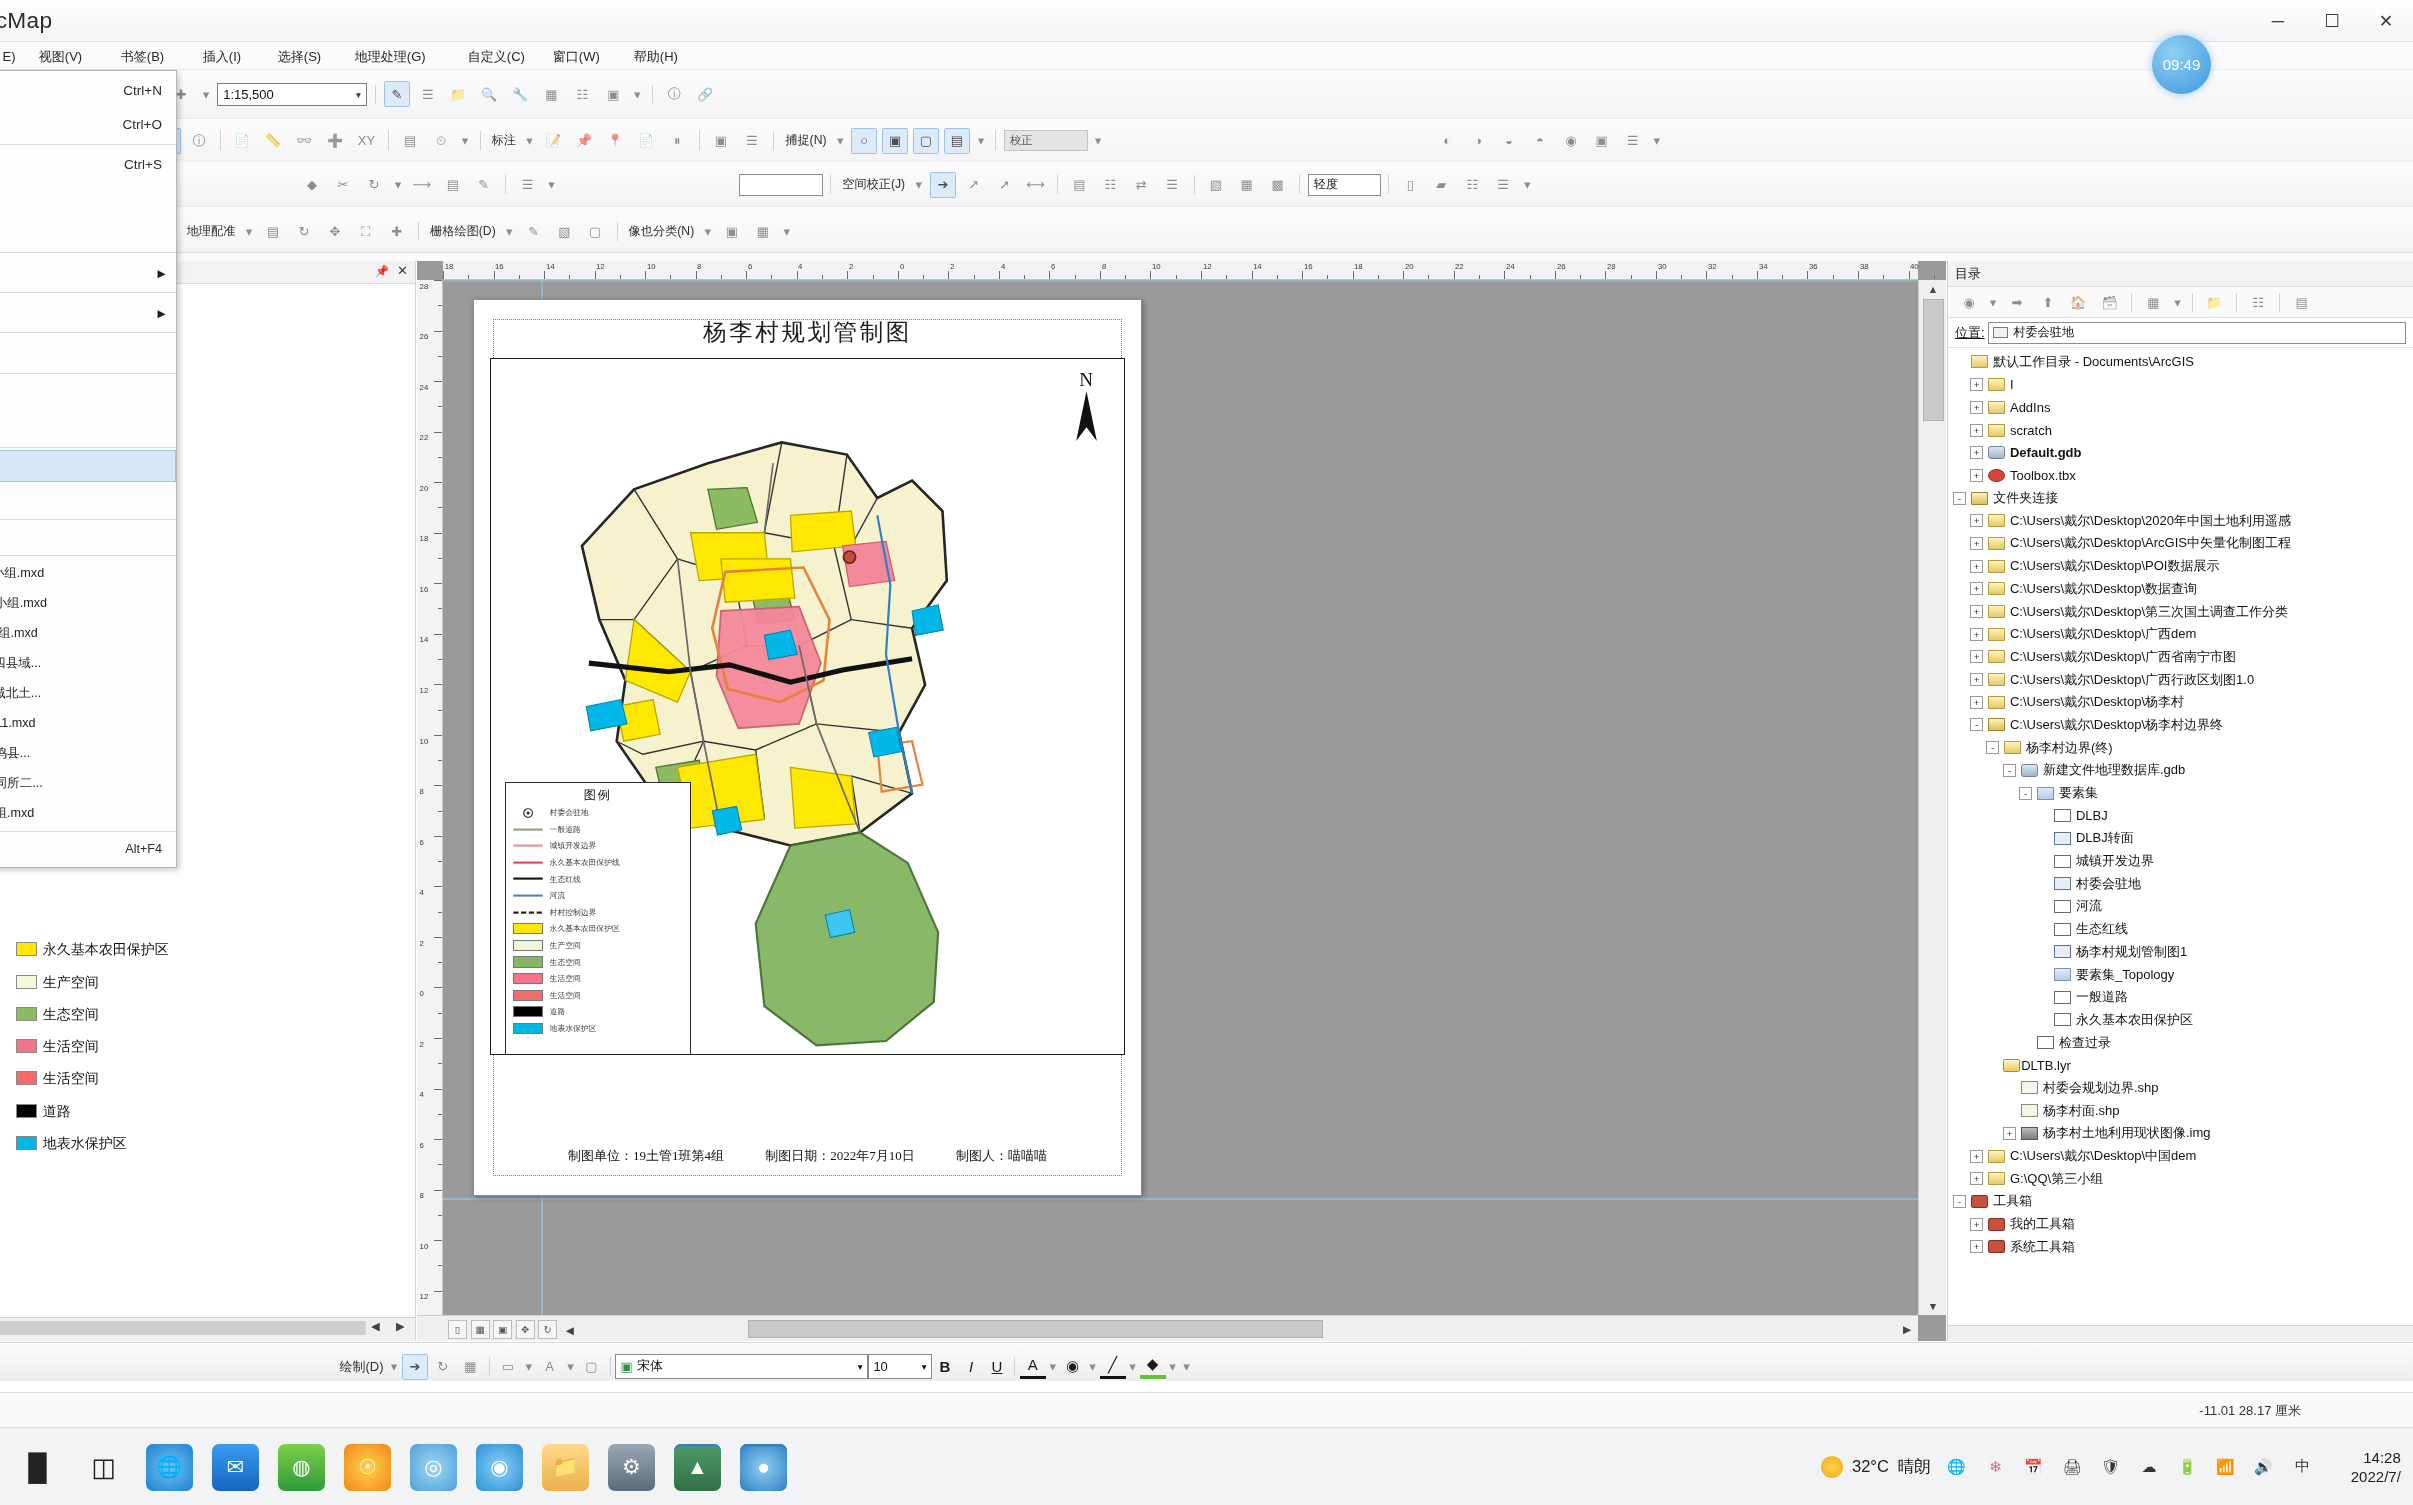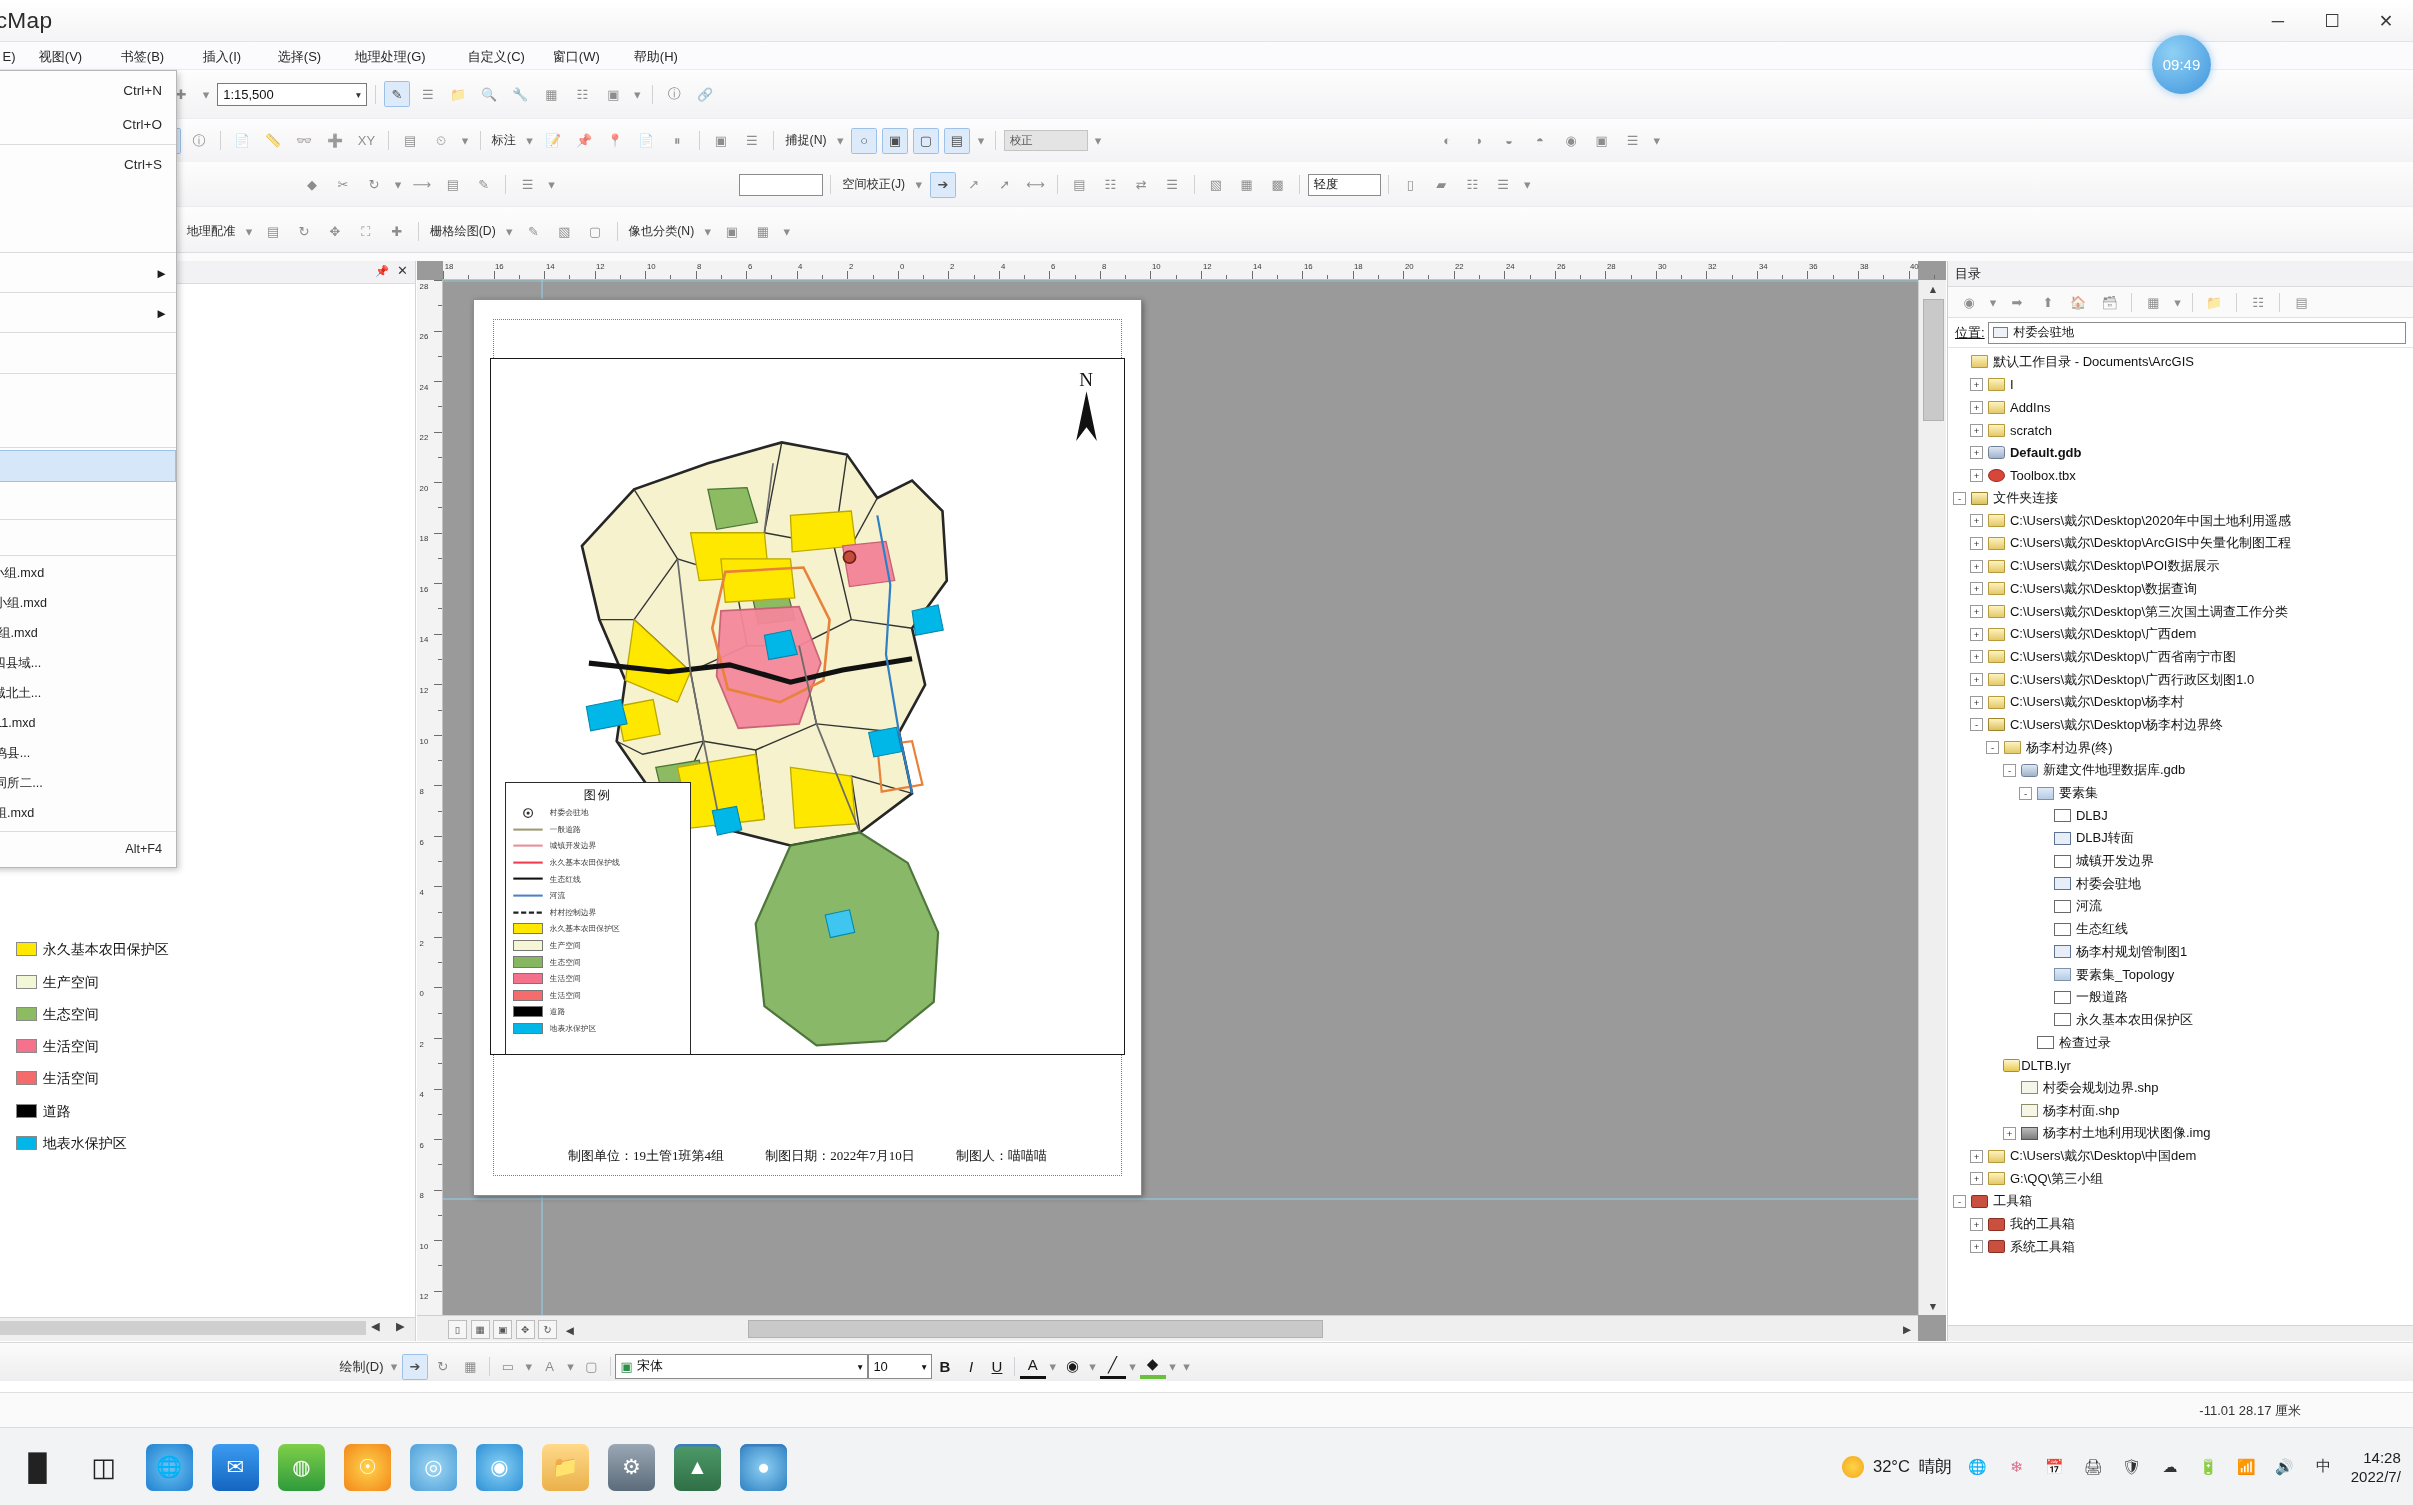--- a/index.html
+++ b/index.html
@@ -158,21 +158,21 @@
   
   #taskbar{position:absolute;left:0;top:1427px;width:2413px;height:78px;background:#f2f3f5;border-top:0.9px solid #dcdcde;}
   #tbleft{position:absolute;left:14px;top:0;height:78px;display:flex;align-items:center;gap:19px;}
   .tbi{width:47px;height:47px;border-radius:7px;display:flex;align-items:center;justify-content:center;font-size:21px;color:#fff;}
   .tbi.flat{background:none;color:#222;font-size:26px;}
   .tbi.active{box-shadow:0 2.6px 0 #3a7ebf inset;}
   #tbright{position:absolute;right:12.2px;top:0;height:78px;display:flex;align-items:center;gap:14px;}
   #tbright .wx{display:flex;align-items:center;gap:8.7px;font-size:16.6px;color:#1d1d1d;}
   #tbright .sun{width:22.7px;height:22.7px;border-radius:50%;background:radial-gradient(#ffd34a,#f2a71b);}
   .tray{width:24.4px;height:24.4px;display:flex;align-items:center;justify-content:center;font-size:15px;color:#333;}
-  #clock{display:flex;flex-direction:column;align-items:flex-end;font-size:15px;color:#1d1d1d;line-height:19px;margin-left:1px;}
+  #clock{display:flex;flex-direction:column;align-items:flex-end;font-size:15px;color:#1d1d1d;line-height:19px;margin-left:22px;}
   
   #qqbubble{
     position:absolute;left:2152px;top:35px;width:59px;height:59px;border-radius:50%;
     background:radial-gradient(circle at 35% 30%,#8fd0f5,#3f95dd);
     display:flex;align-items:center;justify-content:center;color:#fff;font-size:15px;
     box-shadow:0 0 8.7px rgba(80,160,230,.55);z-index:70;
   }
 </style>
 </head>
 <body>
@@ -557,20 +557,21 @@
       <div class="ruln" style="left: 2.6px; top: 1012px;">12</div>
       <div class="tick" style="top: 1036px; right: 0px; height: 0.9px; width: 4.4px;"></div>
     </div>
 
   <div class="guide" style="left:26px;top:19px;width:1475px;height:1.7px;opacity:.35"></div>
   <div class="guide" style="left:124px;top:19px;width:1.7px;height:1035px;opacity:.5"></div>
   <div class="guide" style="left:26px;top:937px;width:1475px;height:1.7px;opacity:.5"></div>
 
   <div id="page">
     <div id="pageInner"></div>
+    <div id="maptitle">杨李村规划管制图</div>
 
     <div id="dataframe">
       
       <div id="northarrow">
         <div class="nl">N</div>
         <svg width="31" height="56" viewBox="0 0 36 64">
           <polygon points="18,2 30,60 18,44 6,60" fill="#111"></polygon>
         </svg>
       </div>
 

